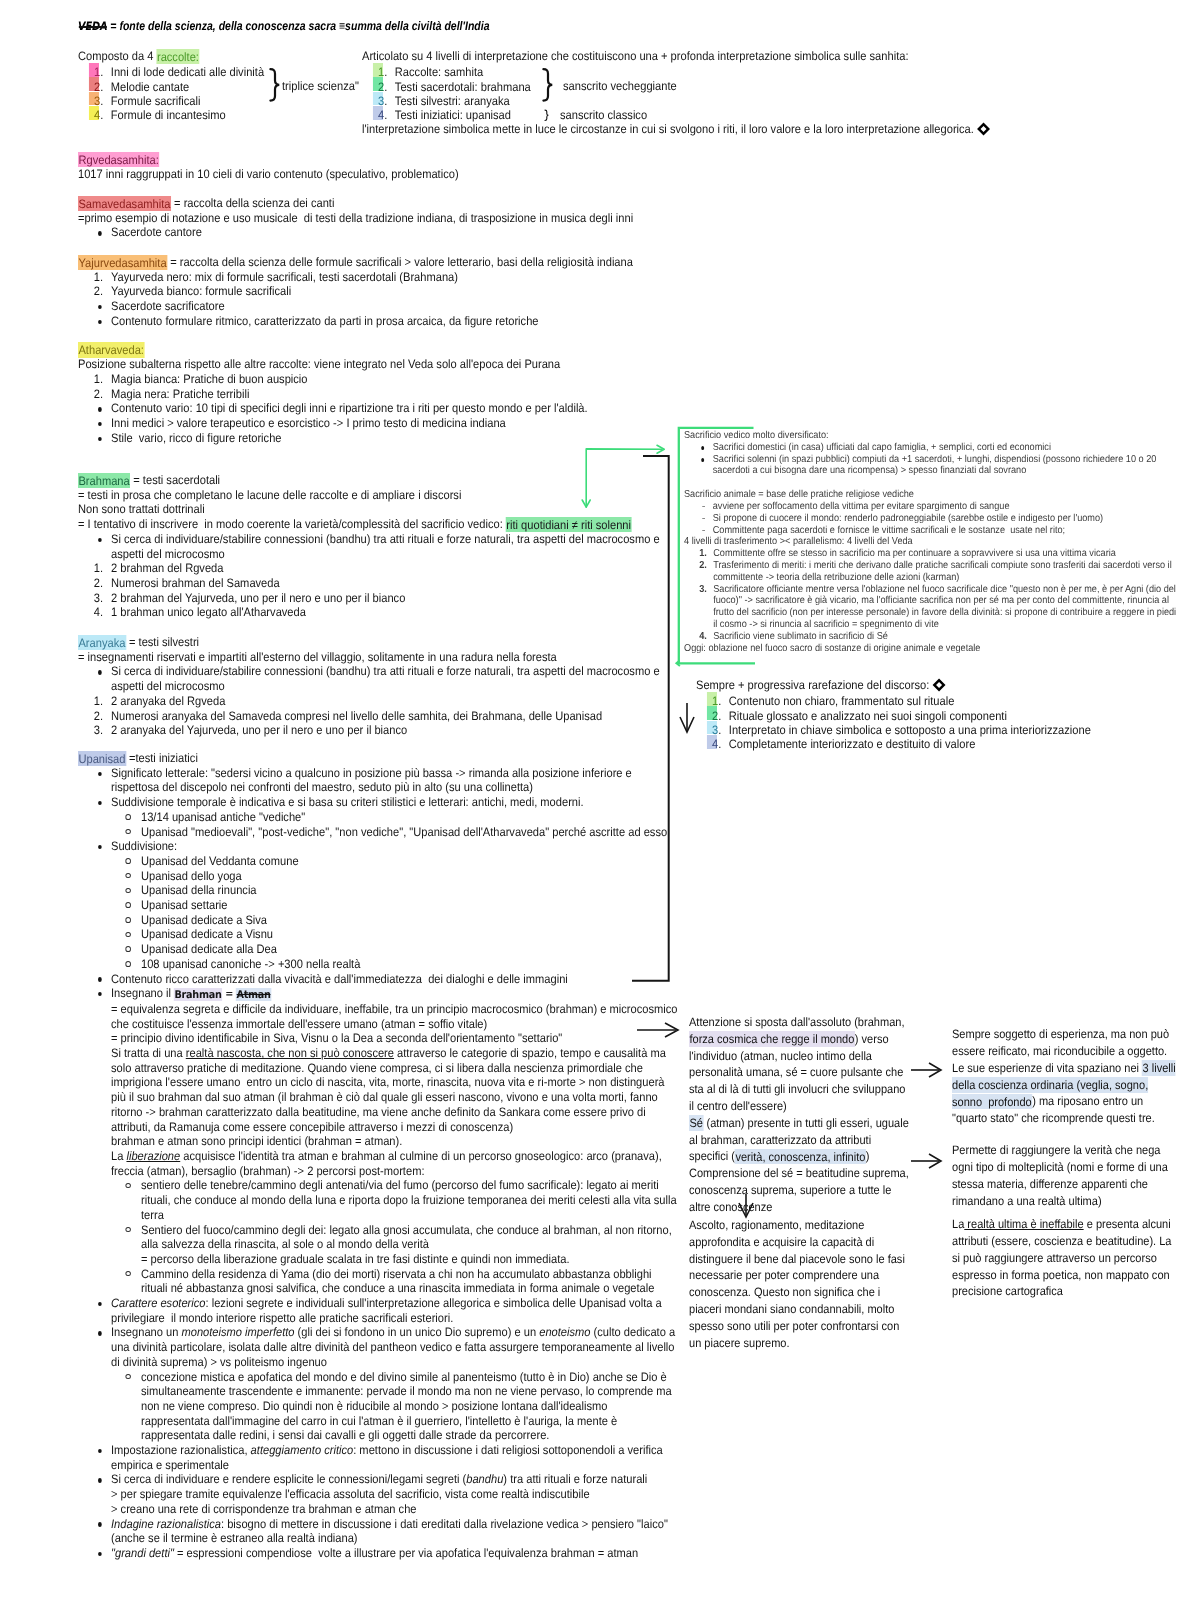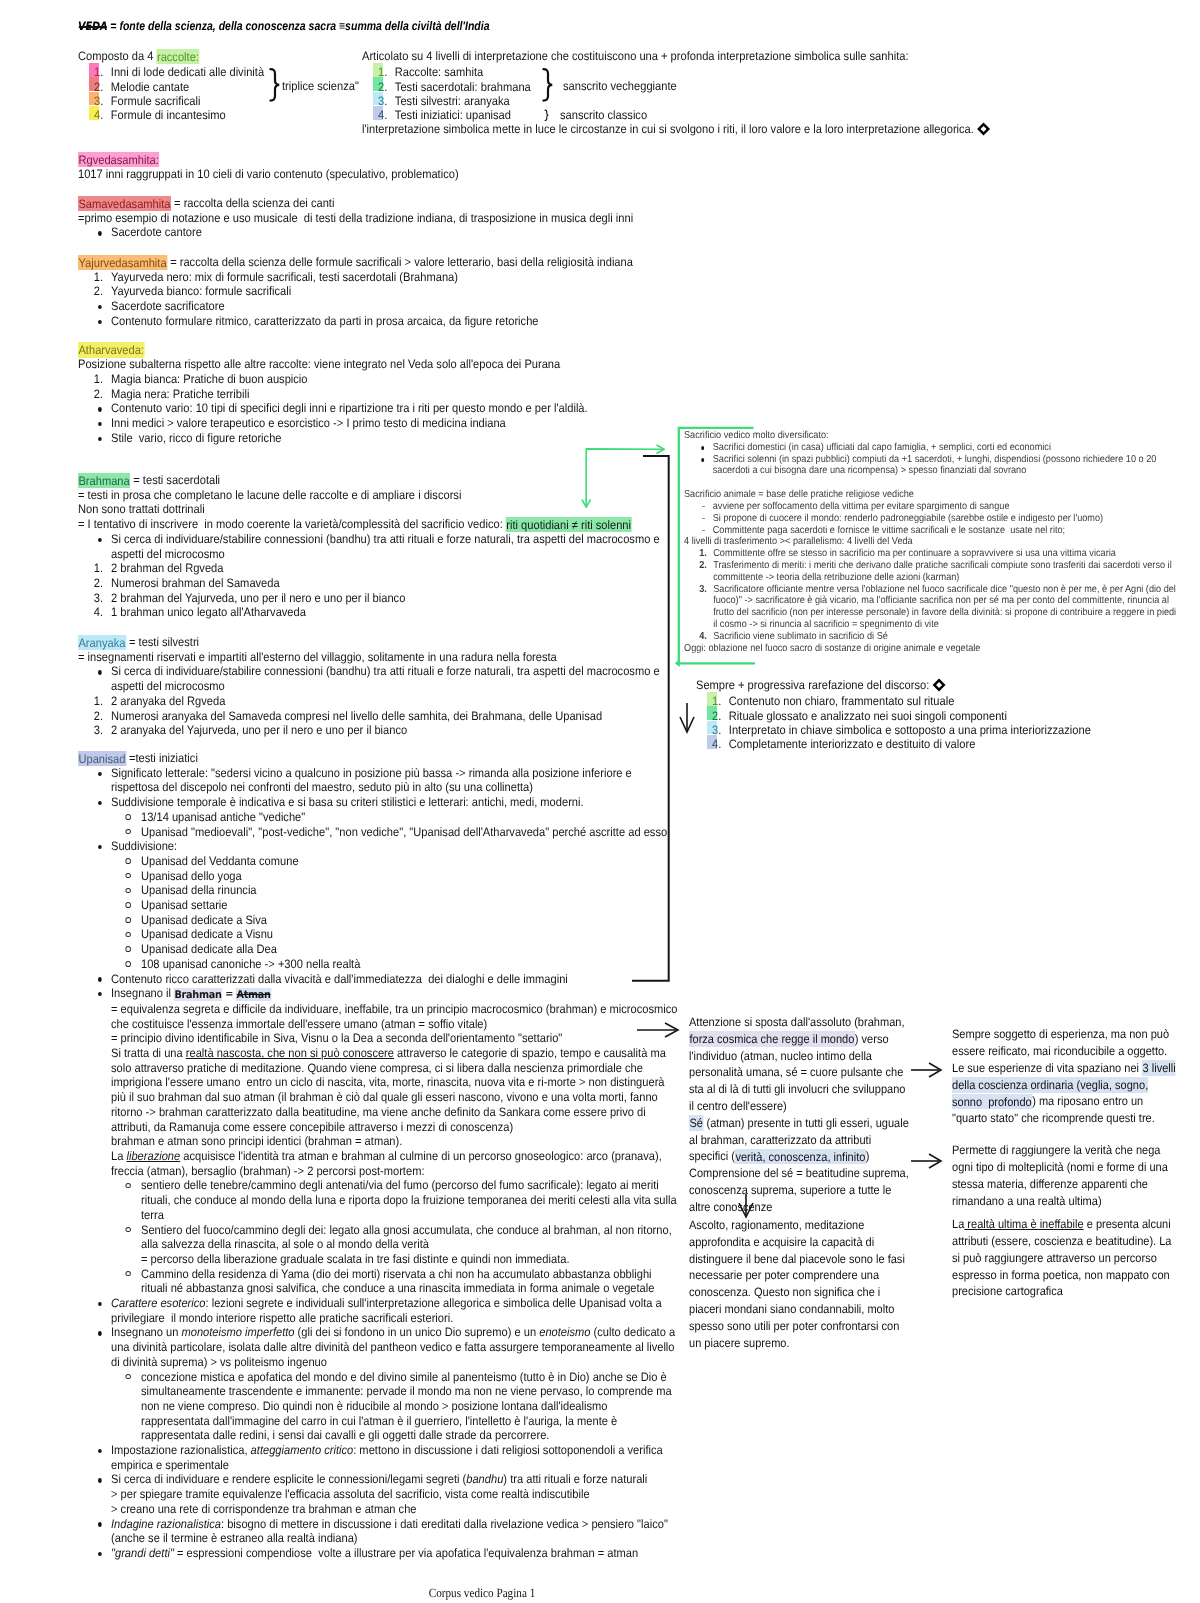--- a/index.html
+++ b/index.html
@@ -280,14 +280,13 @@
   <g stroke="#161616" fill="none" stroke-width="1.6">
     <path d="M746,1194 L746,1215"></path>
     <path d="M739,1203 L746,1217 L753,1203"></path>
   </g>
   <g stroke="#2ed573" stroke-width="2.3" fill="none" stroke-linecap="butt" stroke-linejoin="miter">
     <path d="M753.5,427.8 L678.8,427.8 L678.8,663.3 L755,663.3" stroke="#3ddc7a"></path>
     <path d="M679.6,660.6 L676.4,663.3 L679.9,665.9" stroke-width="1.9" stroke="#3ddc7a"></path>
   </g>
 </svg>
 
-<div id="footer"><span>Corpus vedico Pagina 1</span></div>
 </div>
 
 </body></html>

